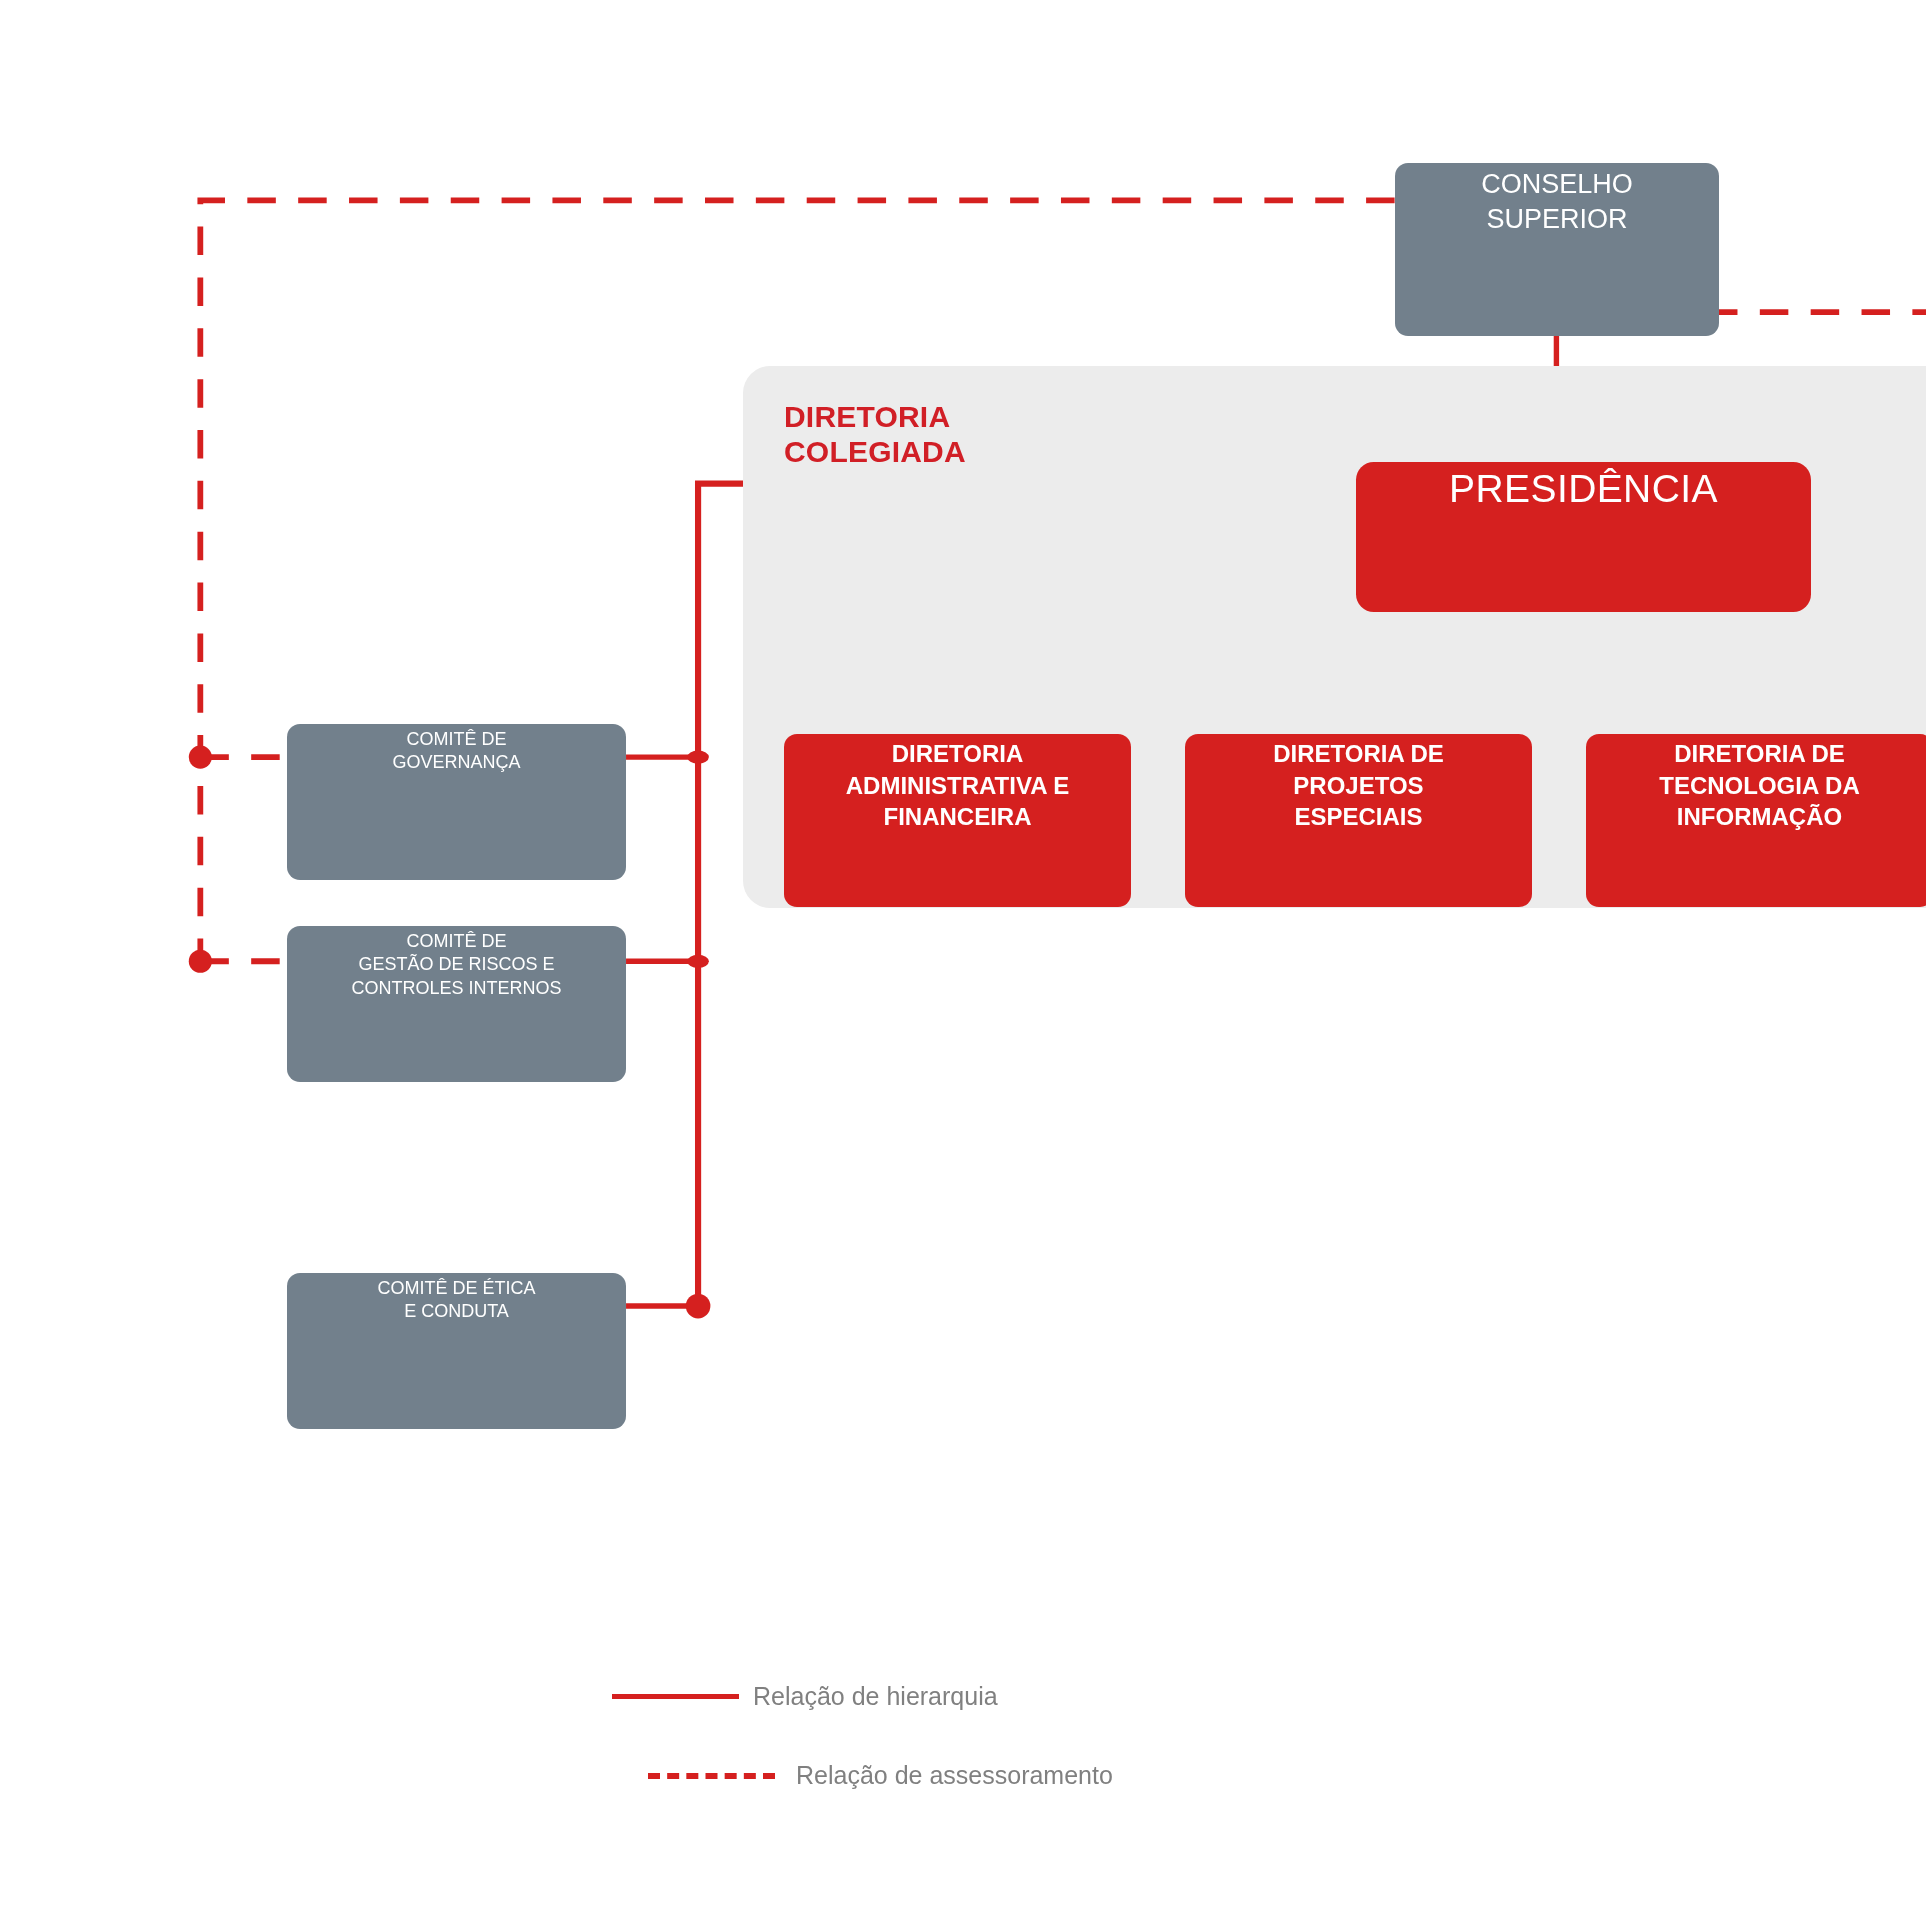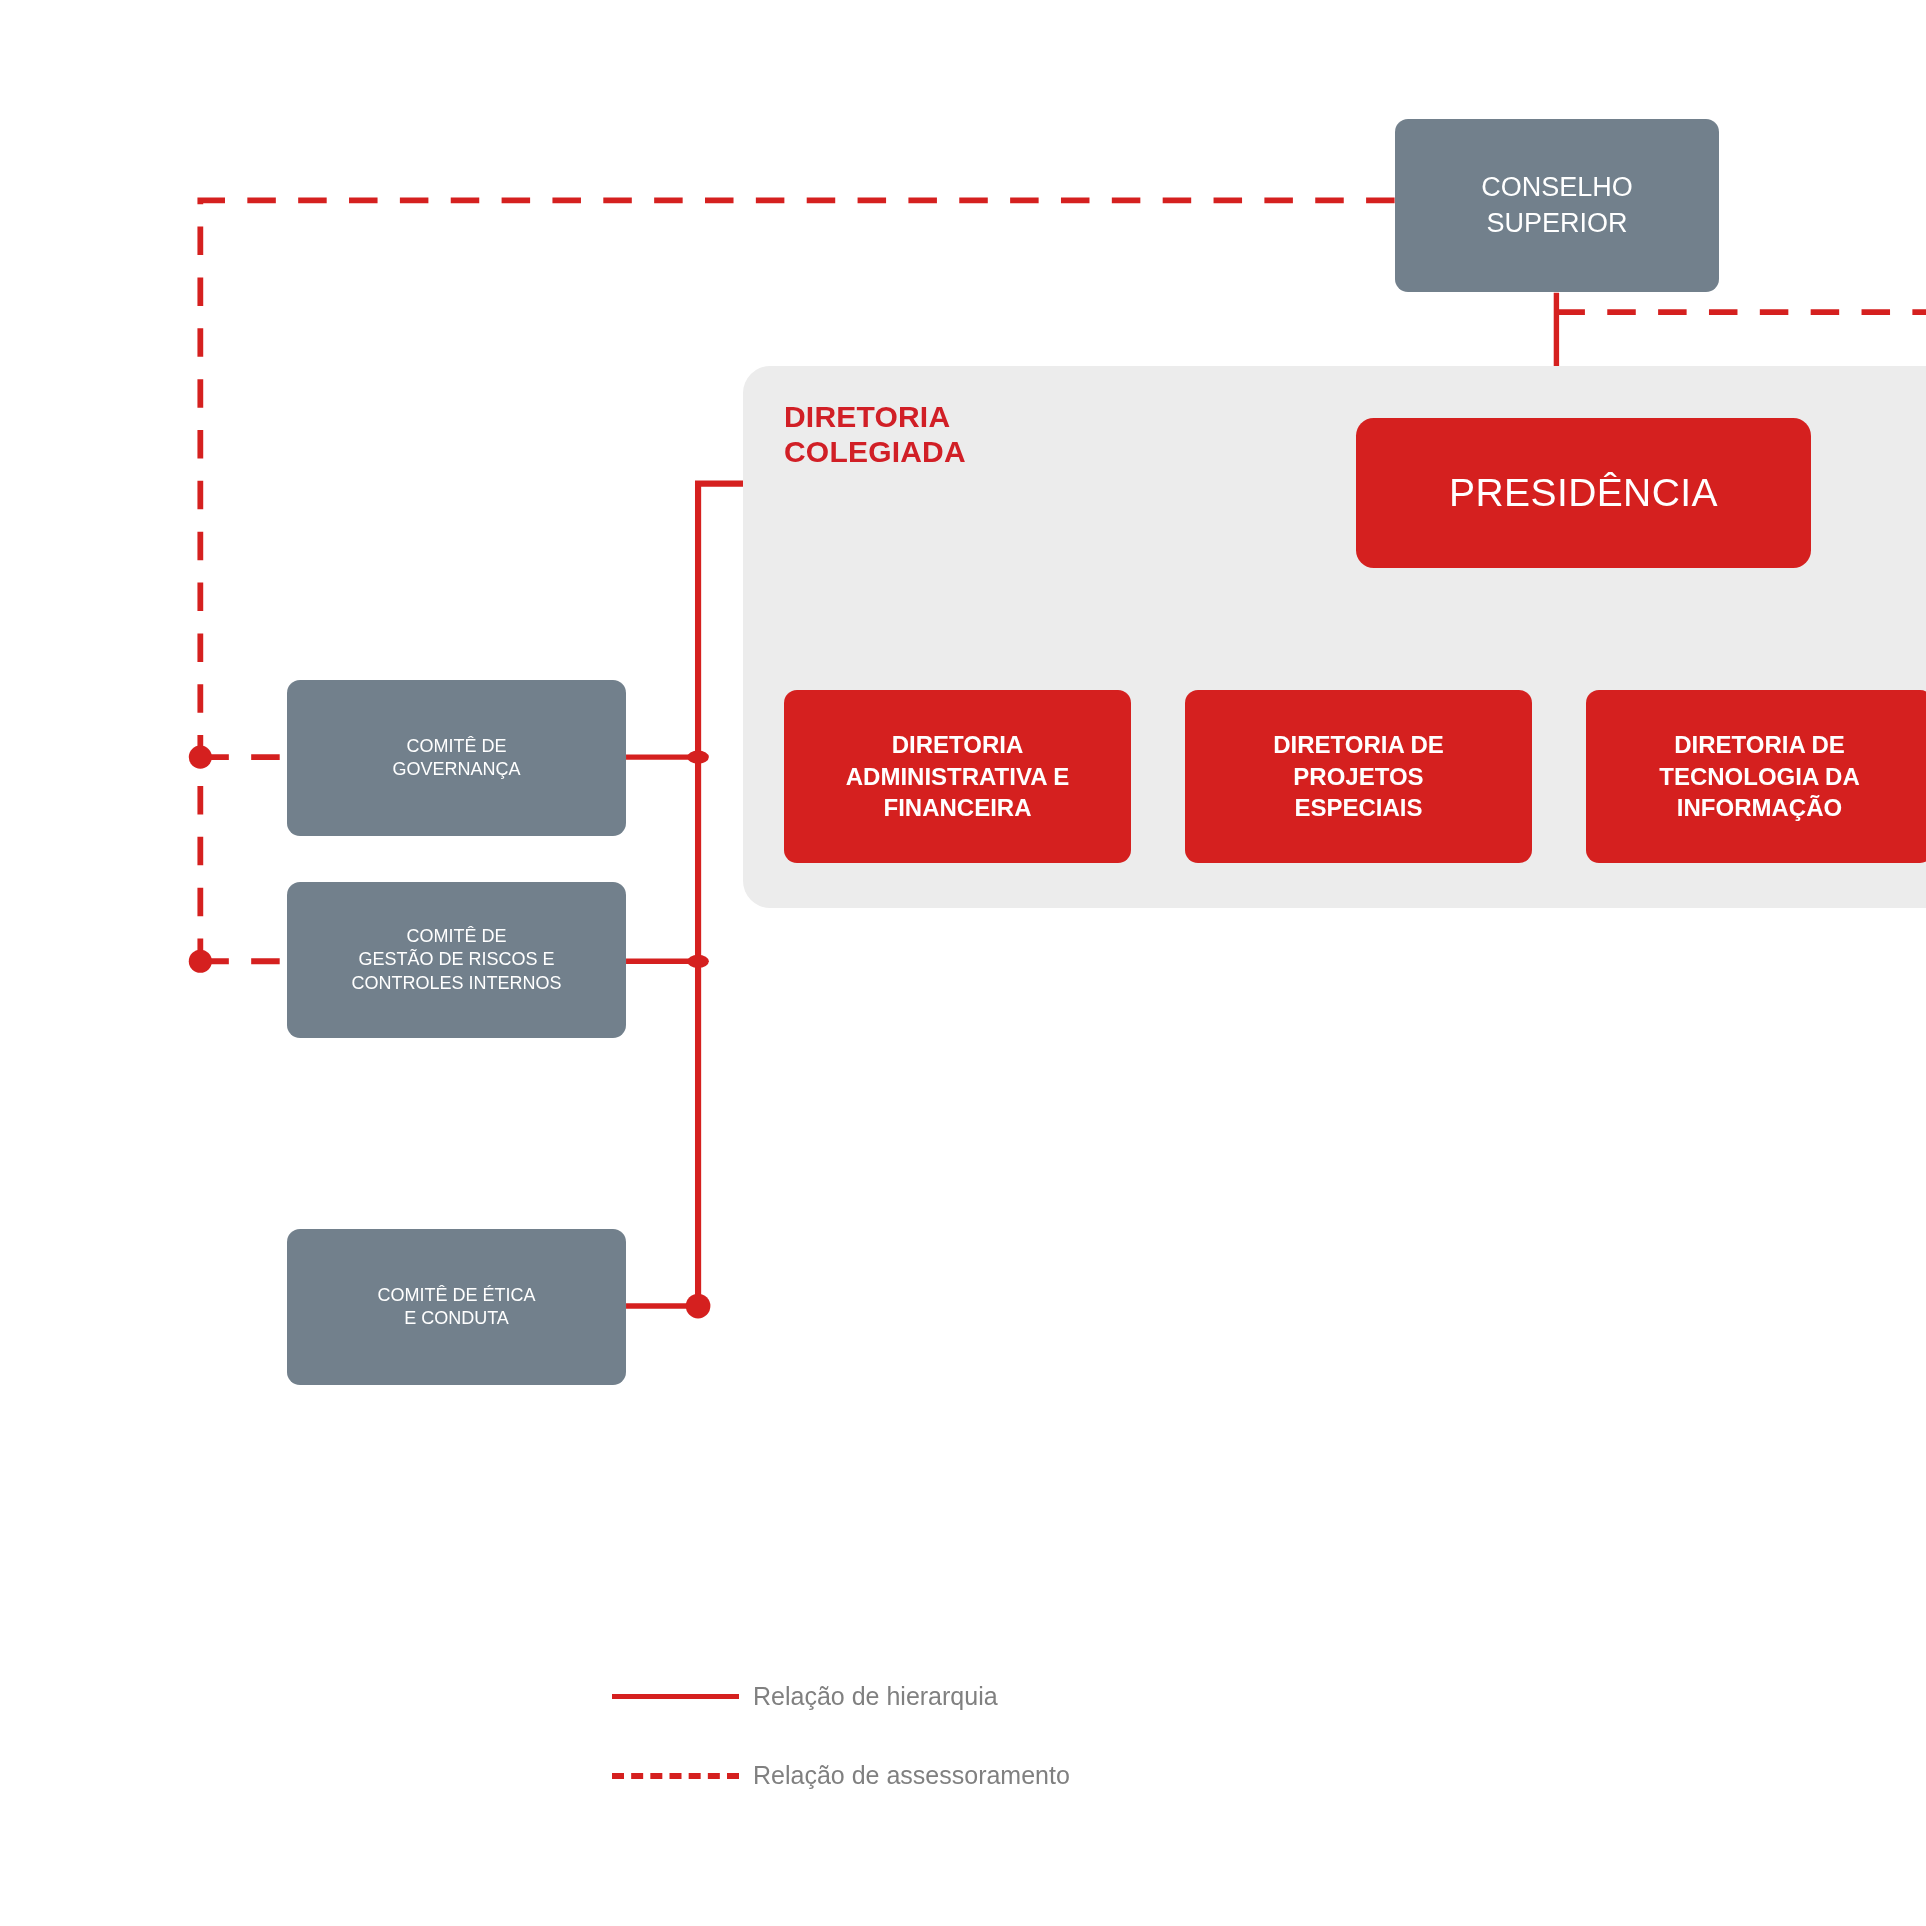--- a/index.html
+++ b/index.html
@@ -9,23 +9,23 @@
 
   .panel{
     position:absolute;background:#ececec;border-radius:23px;
   }
   .panel-label{
     position:absolute;color:#d11f26;font-weight:bold;
     font-size:30px;line-height:1.18;letter-spacing:0.2px;white-space:pre-line;
   }
 
   .node{
-    position:absolute;display:flex;align-items:center;justify-content:center;
+    position:absolute;display:flex;justify-content:center;
     text-align:center;border-radius:13px;color:#ffffff;
-    box-sizing:border-box;padding:3.9px 8.5px;
+    box-sizing:border-box;padding:3.9px 8.5px;margin-top:44px;
   }
   .node span{display:block;white-space:pre-line;}
   .gray{background:#72808c;}
   .red{background:#d5201f;}
 
   .n-lg span{font-size:27px;line-height:1.30;font-weight:400;}
   .n-sm span{font-size:18px;line-height:1.30;font-weight:400;}
   .pres span{font-size:39px;line-height:1.2;font-weight:400;letter-spacing:0.4px;}
   .dir span{font-size:24px;line-height:1.32;font-weight:bold;}
 
@@ -146,19 +146,19 @@
   <div class="node gray n-sm" style="left:287px;top:1229px;width:339px;height:156px;">
     <span>COMITÊ DE ÉTICA
 E CONDUTA</span>
   </div>
 
   <div class="legend-row" style="left:612px;top:1658px;">
     <span class="legend-swatch"></span>
     <span class="legend-text">Relação de hierarquia</span>
   </div>
 
-  <div class="legend-row" style="left:612px;top:1737px;">
+  <div class="legend-row" style="left:648px;top:1737px;gap:7px;">
     <span class="legend-swatch dashed"></span>
     <span class="legend-text">Relação de assessoramento</span>
   </div>
 
 </div>
 
 
 </body></html>

